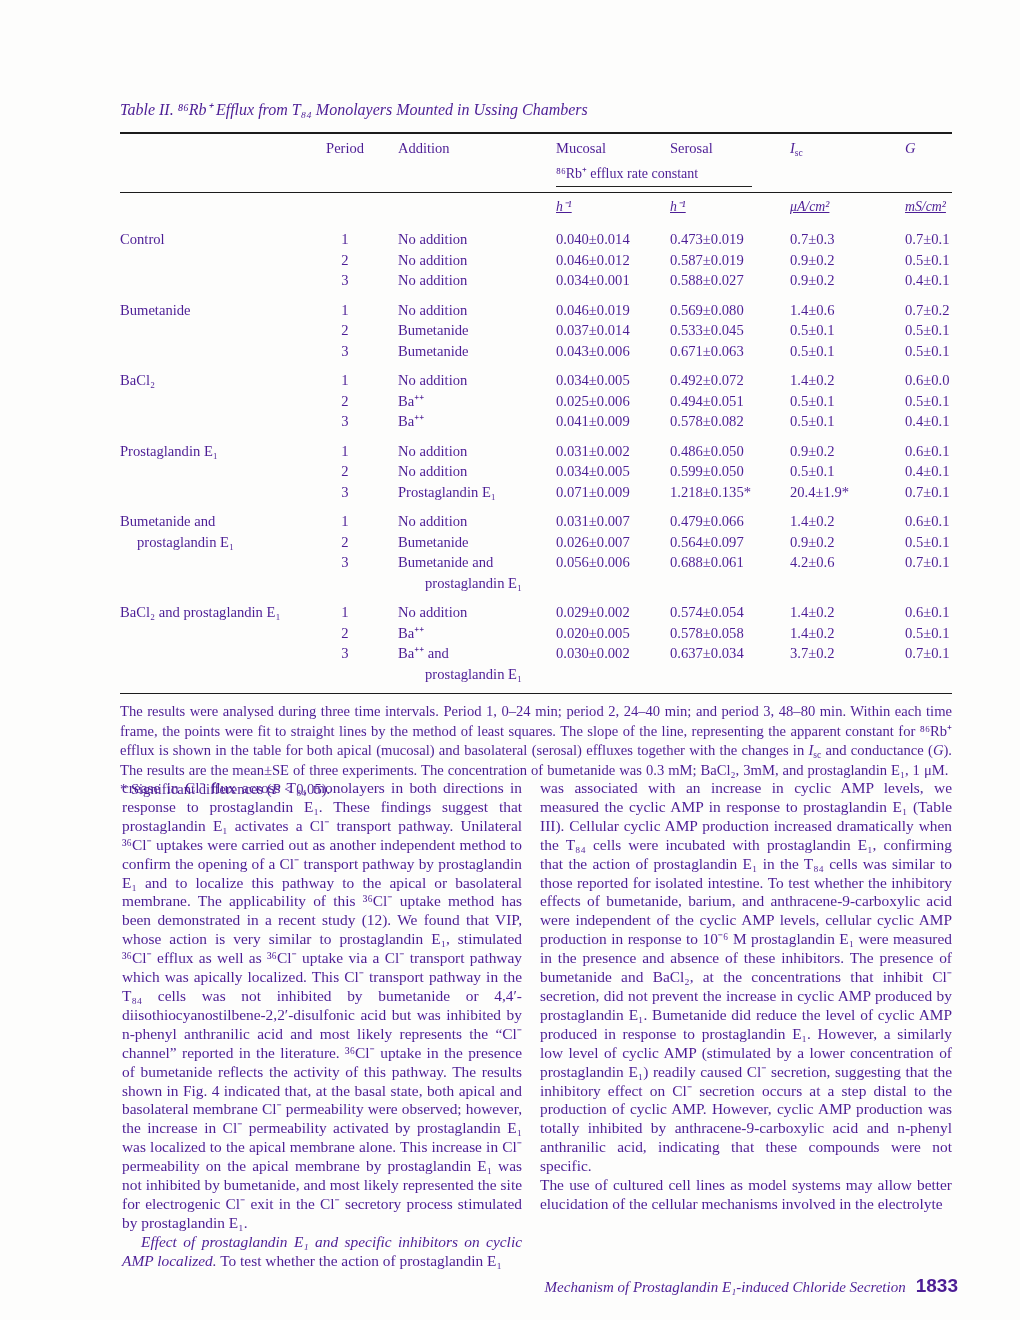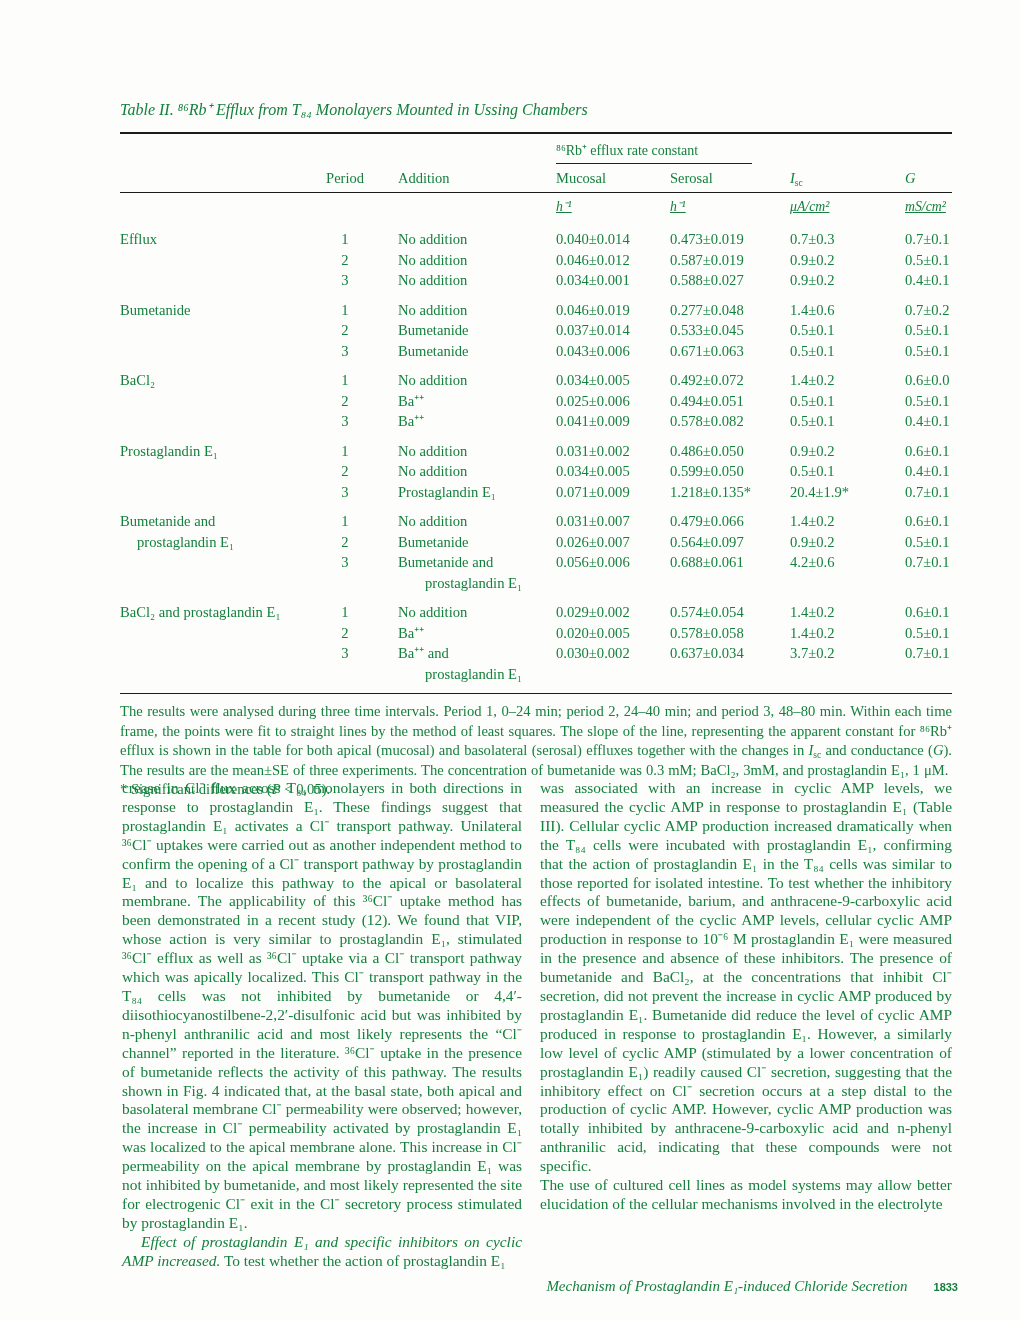--- a/index.html
+++ b/index.html
@@ -1,18 +1,18 @@
 <!DOCTYPE html>
 <html><head>
 <meta charset="utf-8">
 <style>
   html,body { margin:0; padding:0; background:#e8e8e8; }
   .page {
     position:relative; width:1020px; height:1320px; margin:0 auto;
-    background:#fdfdfc; color:#15803d; overflow:hidden;
+    background:#fdfdfc; color:#4c1d95; overflow:hidden;
     font-family:"Liberation Serif", serif;
   }
   .content { position:absolute; left:120px; top:0; width:832px; }
   .table-title { margin-top:99px; font-style:italic; font-size:16px; line-height:22px; white-space:nowrap; }
   .rule { height:0; }
   .rule-top   { border-top:2.4px solid #1c1c1c; margin-top:11px; }
   .rule-mid   { border-top:1.7px solid #1c1c1c; margin-top:5px; }
   .rule-bottom{ border-top:1.5px solid #1c1c1c; margin-top:2px; }
   .grid { display:grid; grid-template-columns:200px 50px 186px 114px 120px 115px 47px; }
   .spanner-row { margin-top:6px; font-size:14px; }
@@ -40,61 +40,61 @@
   .col { position:absolute; top:779px; font-size:15.4px; line-height:18.9px; text-align:justify; }
   .col-left  { left:122px; width:400px; }
   .col-right { left:540px; width:412px; }
   .bp { margin:0; }
   .indent { text-indent:19px; }
   .discussion { font-family:"Liberation Sans", sans-serif; font-size:16.5px; font-weight:bold;
                 margin:25px 0 19px 0; line-height:20px; }
   .footer { position:absolute; left:120px; top:1276px; width:838px; text-align:right;
             font-size:15px; line-height:20px; }
   .running { font-style:italic;margin-top:11px; }
-  .pageno { font-weight:bold; font-family:"Liberation Sans", sans-serif; font-size:11px; margin-left:26px; }
+  .pageno { font-weight:bold; font-family:"Liberation Sans", sans-serif; font-size:19px; margin-left:10px; }
   .it { font-style:italic; }
 </style>
 </head>
 <body>
 
 <div class="page">
 
   <div class="content">
     <div class="table-title">Table II. ⁸⁶Rb⁺ Efflux from T₈₄ Monolayers Mounted in Ussing Chambers</div>
 
     <div class="rule rule-top"></div>
-
-    <div class="grid spanner-row">
-      <div class="spanner-cell">
-        <span class="spanner-underline">⁸⁶Rb⁺ efflux rate constant</span>
-      </div>
-    </div>
 
     <div class="grid header-row">
       <div class="hc-period">Period</div>
       <div class="hc-addition">Addition</div>
       <div class="hc-mucosal">Mucosal</div>
       <div class="hc-serosal">Serosal</div>
       <div class="hc-isc"><span class="it">I</span><sub class="sc">sc</sub></div>
       <div class="hc-g it">G</div>
     </div>
 
+    <div class="grid spanner-row">
+      <div class="spanner-cell">
+        <span class="spanner-underline">⁸⁶Rb⁺ efflux rate constant</span>
+      </div>
+    </div>
+
     <div class="rule rule-mid"></div>
 
     <div class="grid units-row">
       <div class="hc-mucosal">h⁻¹</div>
       <div class="hc-serosal">h⁻¹</div>
       <div class="hc-isc">μA/cm²</div>
       <div class="hc-g">mS/cm²</div>
     </div>
 
     <div class="tbody">
         <div class="tgroup">
           <div class="trow">
-            <div class="c-label">Efflux</div>
+            <div class="c-label">Control</div>
             <div class="c-period">1</div>
             <div class="c-addition">
               <div class="">No addition</div>
             </div>
             <div class="c-num">0.040±0.014</div>
             <div class="c-num">0.473±0.019</div>
             <div class="c-num">0.7±0.3</div>
             <div class="c-num">0.7±0.1</div>
           </div>
           <div class="trow">
@@ -121,21 +121,21 @@
           </div>
         </div>
         <div class="tgroup">
           <div class="trow">
             <div class="c-label">Bumetanide</div>
             <div class="c-period">1</div>
             <div class="c-addition">
               <div class="">No addition</div>
             </div>
             <div class="c-num">0.046±0.019</div>
-            <div class="c-num">0.277±0.048</div>
+            <div class="c-num">0.569±0.080</div>
             <div class="c-num">1.4±0.6</div>
             <div class="c-num">0.7±0.2</div>
           </div>
           <div class="trow">
             <div class="c-label"></div>
             <div class="c-period">2</div>
             <div class="c-addition">
               <div class="">Bumetanide</div>
             </div>
             <div class="c-num">0.037±0.014</div>
@@ -299,21 +299,21 @@
         </div>
       </div>
 
     <div class="rule rule-bottom"></div>
 
     <div class="footnote"><span>The results were analysed during three time intervals. Period 1, 0–24 min; period 2, 24–40 min; and period 3, 48–80 min. Within each time frame, the points were fit to straight lines by the method of least squares. The slope of the line, representing the apparent constant for ⁸⁶Rb⁺ efflux is shown in the table for both apical (mucosal) and basolateral (serosal) effluxes together with the changes in </span><span class="it">I</span><sub class="sc">sc</sub><span> and conductance (</span><span class="it">G</span><span>). The results are the mean±SE of three experiments. The concentration of bumetanide was 0.3 mM; BaCl₂, 3mM, and prostaglandin E₁, 1 μM.&nbsp; * Significant differences (</span><span class="it">P</span><span> &lt; 0.05).</span></div>
   </div>
 
   <div class="col col-left">
     <p class="bp">crease in Cl⁻ flux across T₈₄ monolayers in both directions in response to prostaglandin E₁. These findings suggest that prostaglandin E₁ activates a Cl⁻ transport pathway. Unilateral ³⁶Cl⁻ uptakes were carried out as another independent method to confirm the opening of a Cl⁻ transport pathway by prostaglandin E₁ and to localize this pathway to the apical or basolateral membrane. The applicability of this ³⁶Cl⁻ uptake method has been demonstrated in a recent study (12). We found that VIP, whose action is very similar to prostaglandin E₁, stimulated ³⁶Cl⁻ efflux as well as ³⁶Cl⁻ uptake via a Cl⁻ transport pathway which was apically localized. This Cl⁻ transport pathway in the T₈₄ cells was not inhibited by bumetanide or 4,4′-diisothiocyanostilbene-2,2′-disulfonic acid but was inhibited by n-phenyl anthranilic acid and most likely represents the “Cl⁻ channel” reported in the literature. ³⁶Cl⁻ uptake in the presence of bumetanide reflects the activity of this pathway. The results shown in Fig. 4 indicated that, at the basal state, both apical and basolateral membrane Cl⁻ permeability were observed; however, the increase in Cl⁻ permeability activated by prostaglandin E₁ was localized to the apical membrane alone. This increase in Cl⁻ permeability on the apical membrane by prostaglandin E₁ was not inhibited by bumetanide, and most likely represented the site for electrogenic Cl⁻ exit in the Cl⁻ secretory process stimulated by prostaglandin E₁.</p>
-    <p class="bp indent"><span class="it">Effect of prostaglandin E₁ and specific inhibitors on cyclic AMP increased.</span><span> To test whether the action of prostaglandin E₁</span></p>
+    <p class="bp indent"><span class="it">Effect of prostaglandin E₁ and specific inhibitors on cyclic AMP localized.</span><span> To test whether the action of prostaglandin E₁</span></p>
   </div>
 
   <div class="col col-right">
     <p class="bp">was associated with an increase in cyclic AMP levels, we measured the cyclic AMP in response to prostaglandin E₁ (Table III). Cellular cyclic AMP production increased dramatically when the T₈₄ cells were incubated with prostaglandin E₁, confirming that the action of prostaglandin E₁ in the T₈₄ cells was similar to those reported for isolated intestine. To test whether the inhibitory effects of bumetanide, barium, and anthracene-9-carboxylic acid were independent of the cyclic AMP levels, cellular cyclic AMP production in response to 10⁻⁶ M prostaglandin E₁ were measured in the presence and absence of these inhibitors. The presence of bumetanide and BaCl₂, at the concentrations that inhibit Cl⁻ secretion, did not prevent the increase in cyclic AMP produced by prostaglandin E₁. Bumetanide did reduce the level of cyclic AMP produced in response to prostaglandin E₁. However, a similarly low level of cyclic AMP (stimulated by a lower concentration of prostaglandin E₁) readily caused Cl⁻ secretion, suggesting that the inhibitory effect on Cl⁻ secretion occurs at a step distal to the production of cyclic AMP. However, cyclic AMP production was totally inhibited by anthracene-9-carboxylic acid and n-phenyl anthranilic acid, indicating that these compounds were not specific.</p>
     <p class="bp">The use of cultured cell lines as model systems may allow better elucidation of the cellular mechanisms involved in the electrolyte</p>
   </div>
 
   <div class="footer">
     <span class="running">Mechanism of Prostaglandin E₁-induced Chloride Secretion</span><span class="pageno">1833</span>
   </div>

